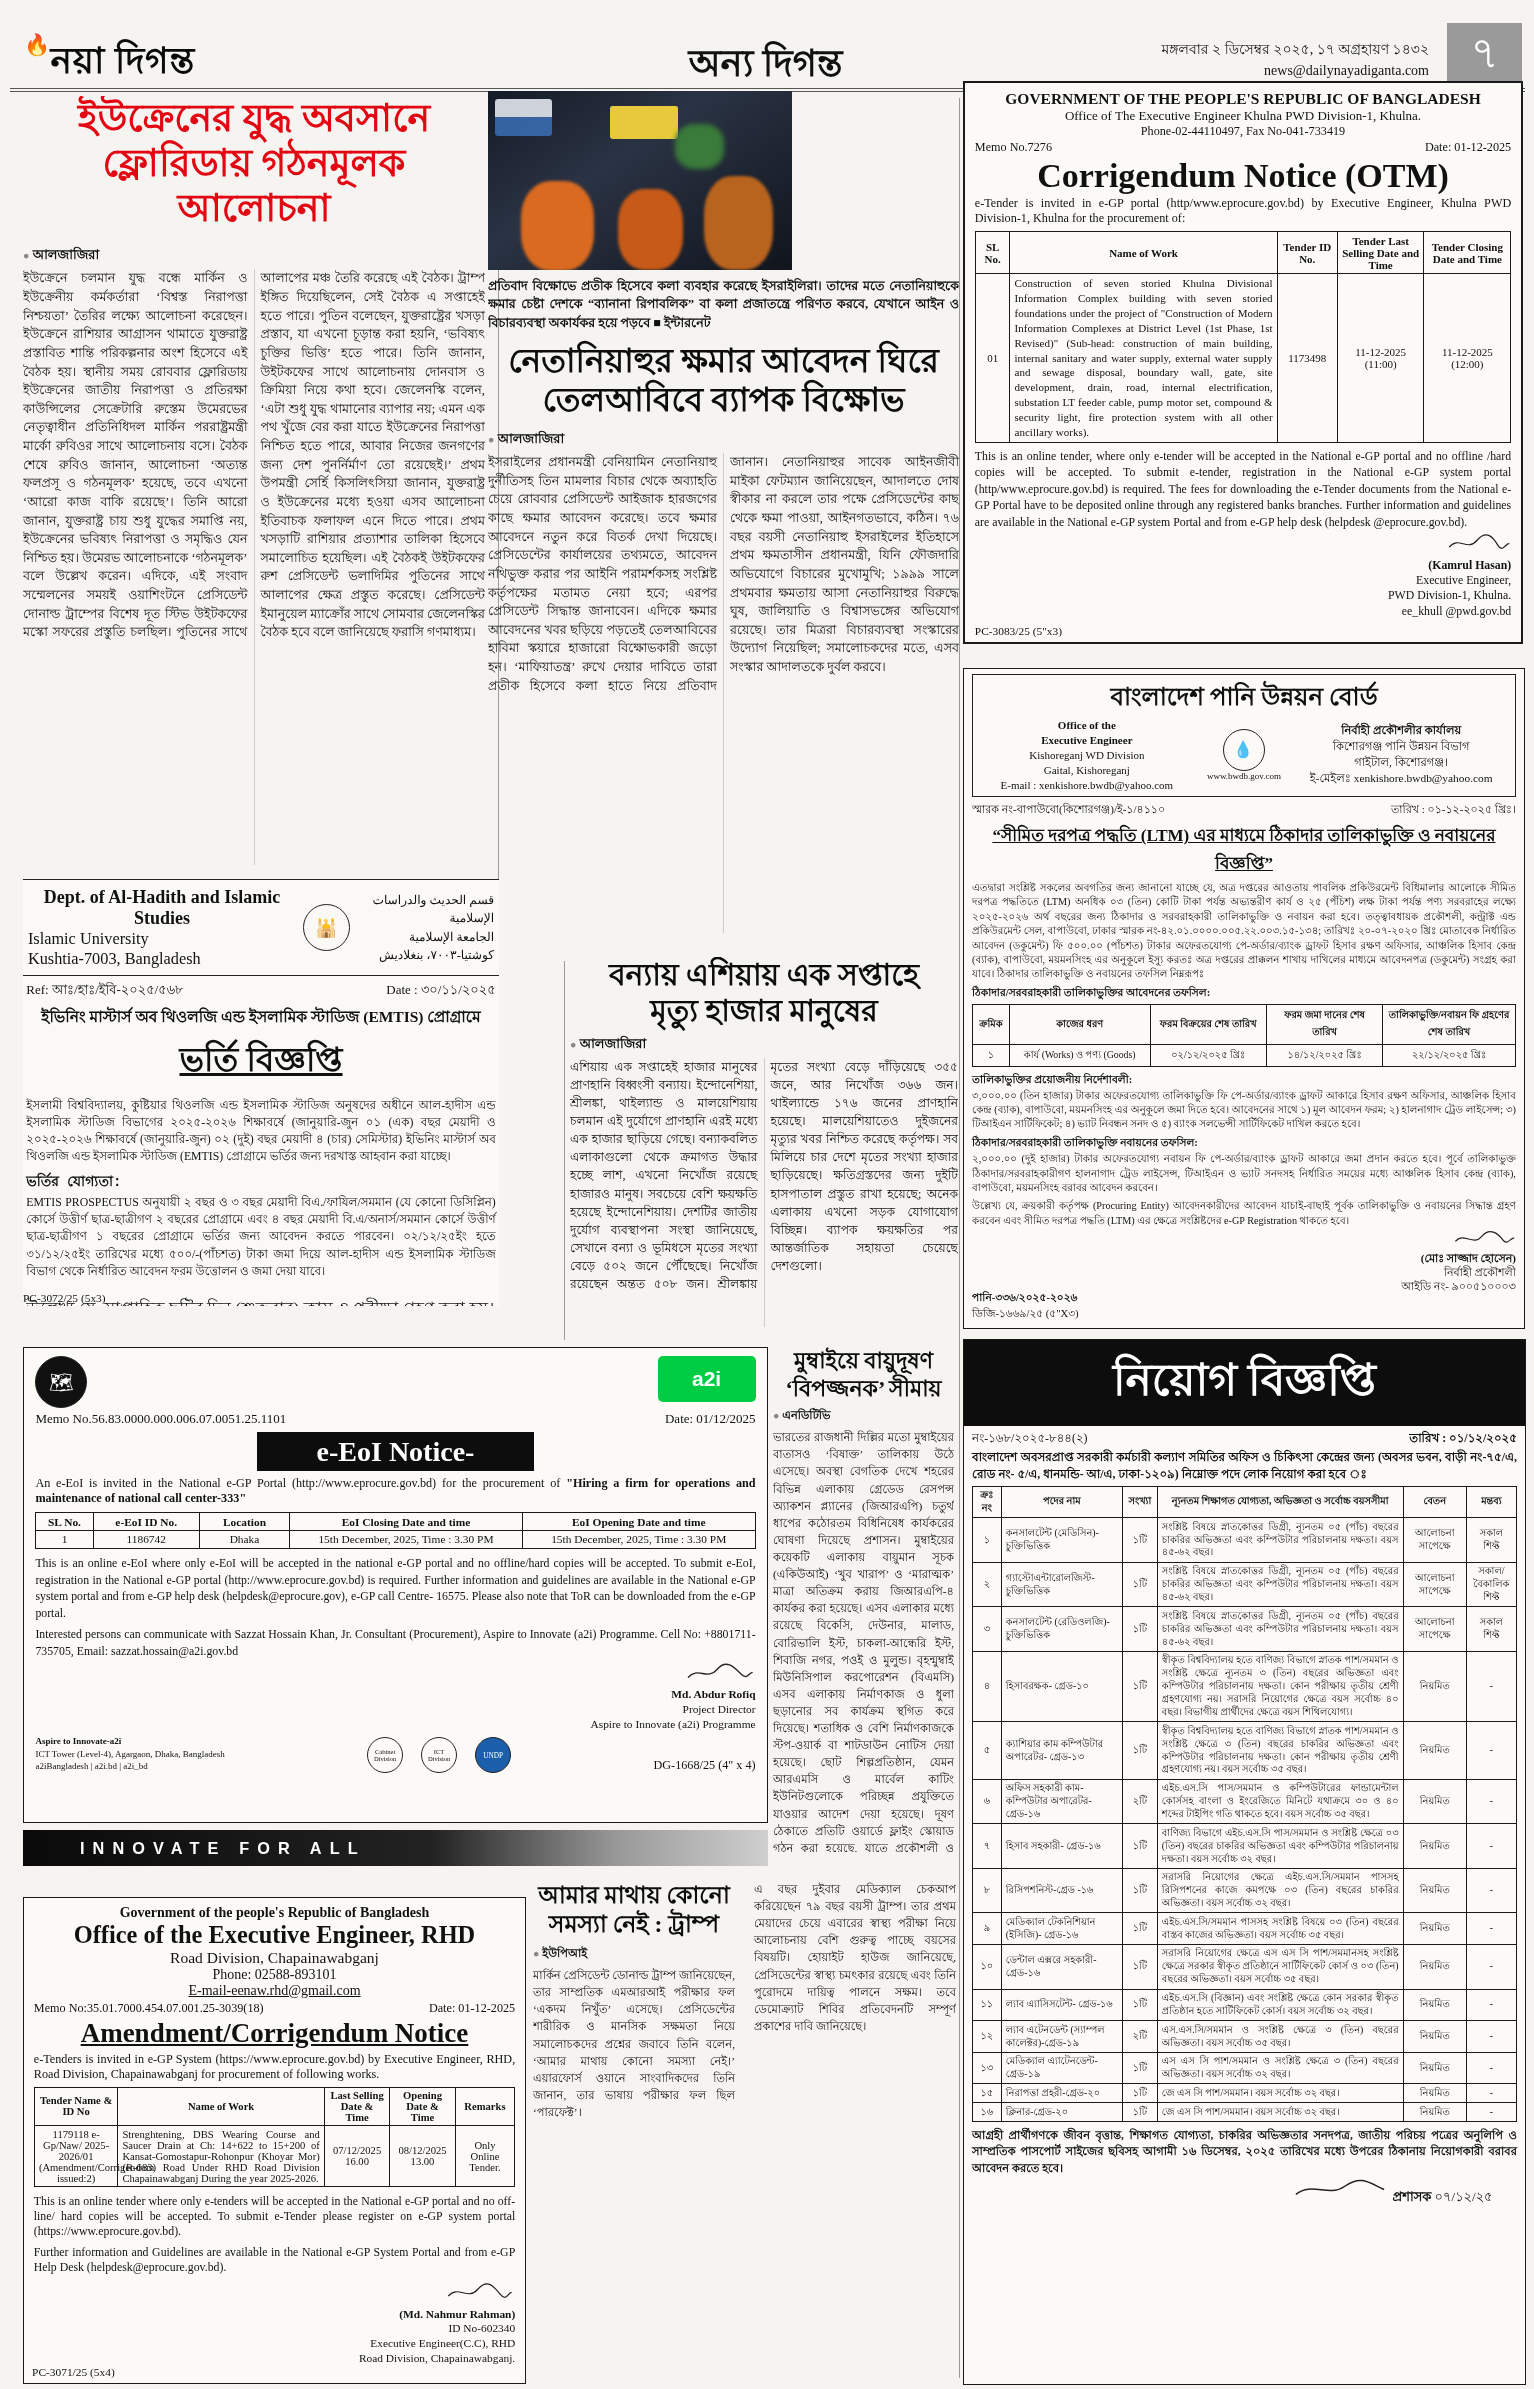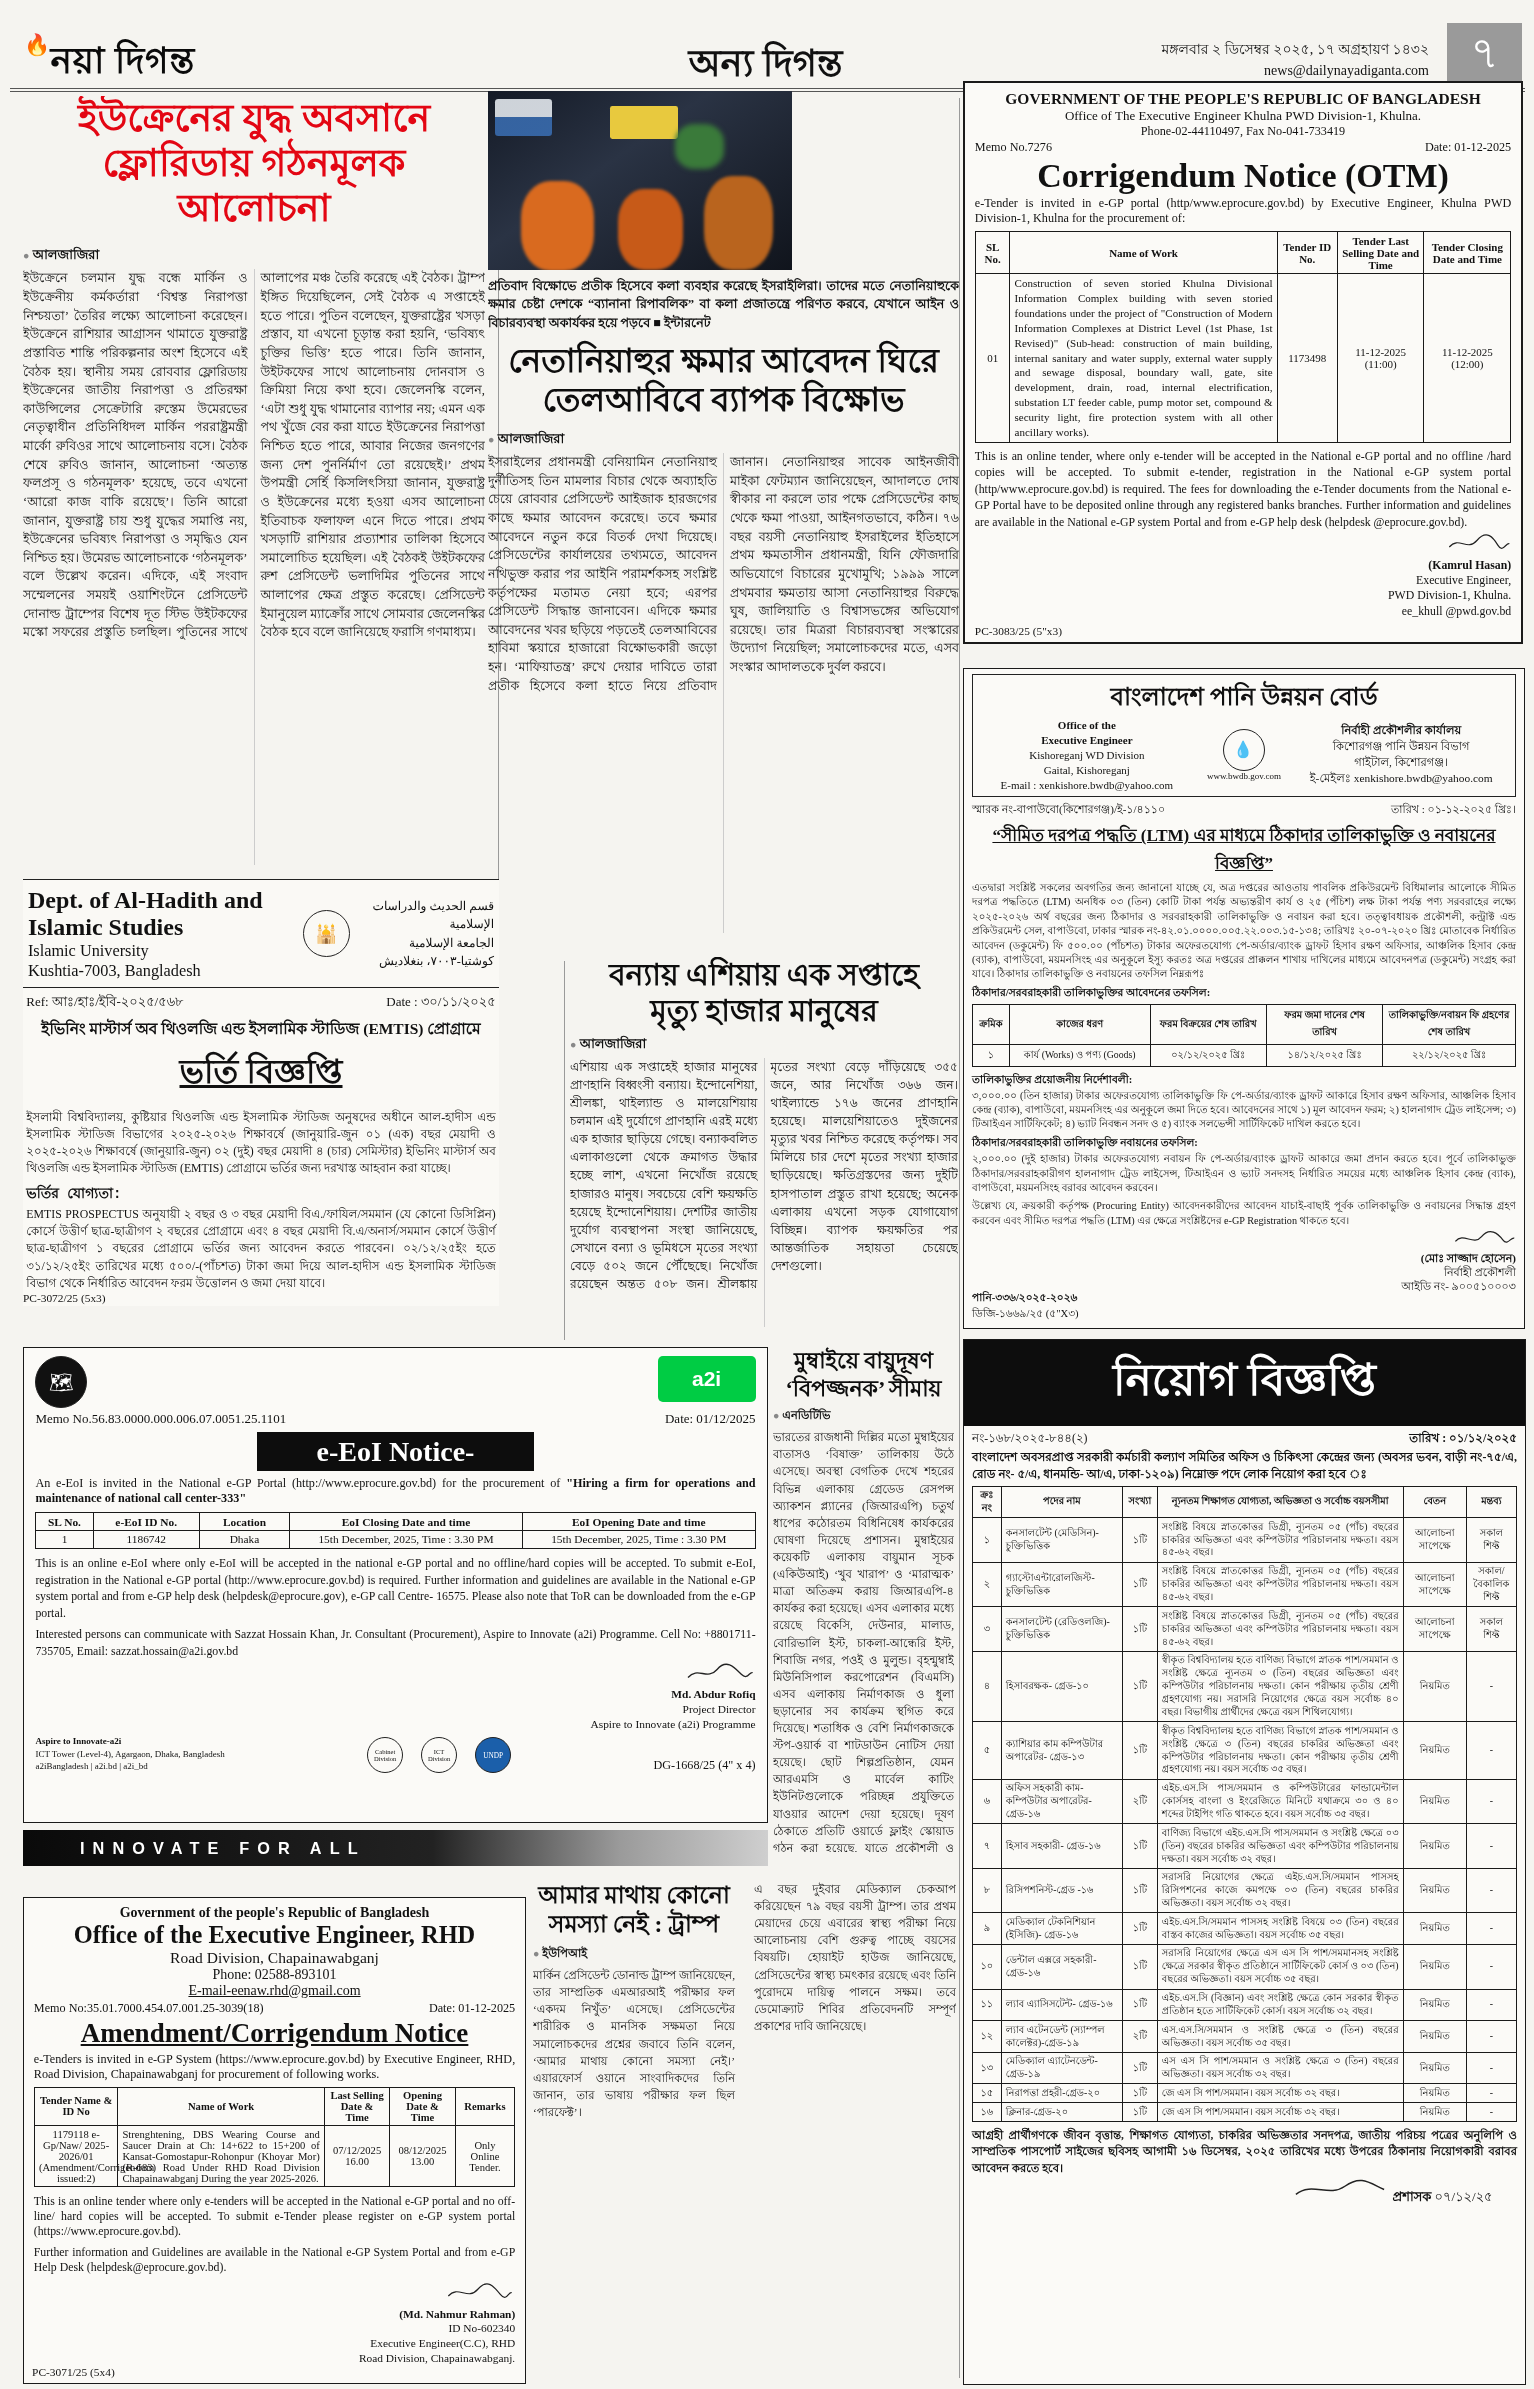--- a/index.html
+++ b/index.html
@@ -107,21 +107,21 @@
       <div class="body1" data-name="trump-body-col1">মার্কিন প্রেসিডেন্ট ডোনাল্ড ট্রাম্প জানিয়েছেন, তার সাম্প্রতিক এমআরআই পরীক্ষার ফল ‘একদম নিখুঁত’ এসেছে। প্রেসিডেন্টের শারীরিক ও মানসিক সক্ষমতা নিয়ে সমালোচকদের প্রশ্নের জবাবে তিনি বলেন, ‘আমার মাথায় কোনো সমস্যা নেই।’ এয়ারফোর্স ওয়ানে সাংবাদিকদের তিনি জানান, তার ভাষায় পরীক্ষার ফল ছিল ‘পারফেক্ট’।</div>
     </div>
     <div style="float:right;width:202px;" data-name="trump-col2">
       <div class="body1" data-name="trump-body-col2">এ বছর দুইবার মেডিক্যাল চেকআপ করিয়েছেন ৭৯ বছর বয়সী ট্রাম্প। তার প্রথম মেয়াদের চেয়ে এবারের স্বাস্থ্য পরীক্ষা নিয়ে আলোচনায় বেশি গুরুত্ব পাচ্ছে বয়সের বিষয়টি। হোয়াইট হাউজ জানিয়েছে, প্রেসিডেন্টের স্বাস্থ্য চমৎকার রয়েছে এবং তিনি পুরোদমে দায়িত্ব পালনে সক্ষম। তবে ডেমোক্র্যাট শিবির প্রতিবেদনটি সম্পূর্ণ প্রকাশের দাবি জানিয়েছে।</div>
     </div>
   </div>
 
   <div class="abs" style="left:23px;top:879px;width:476px;height:427px;overflow:hidden;background:#faf9f5;" data-name="notice-islamic-university">
     <div style="border-top:1.6px solid #222;border-bottom:1.6px solid #222;padding:6.5px 4.9px;display:flex;align-items:center;gap:6.5px;" data-name="iu-letterhead">
       <div style="flex:1;">
-        <div class="b" style="font-size:24px;" data-name="iu-dept-en">Dept. of Al-Hadith and Islamic Studies</div>
+        <div class="b" style="font-size:18px;text-align:center;" data-name="iu-dept-en">Dept. of Al-Hadith and Islamic Studies</div>
         <div style="font-size:16.3px;" data-name="iu-univ-en">Islamic University</div>
         <div style="font-size:16.3px;" data-name="iu-addr-en">Kushtia-7003, Bangladesh</div>
       </div>
       <div class="seal" style="width:47px;height:47px;font-size:18px;" data-name="iu-logo-icon">🕌</div>
       <div style="width:138px;text-align:right;font-size:12.2px;line-height:1.5;" data-name="iu-arabic-block">
         <div data-name="iu-arabic-1">قسم الحديث والدراسات الإسلامية</div>
         <div data-name="iu-arabic-2">الجامعة الإسلامية</div>
         <div data-name="iu-arabic-3">كوشتيا-٧٠٠٣، بنغلاديش</div>
       </div>
     </div>

